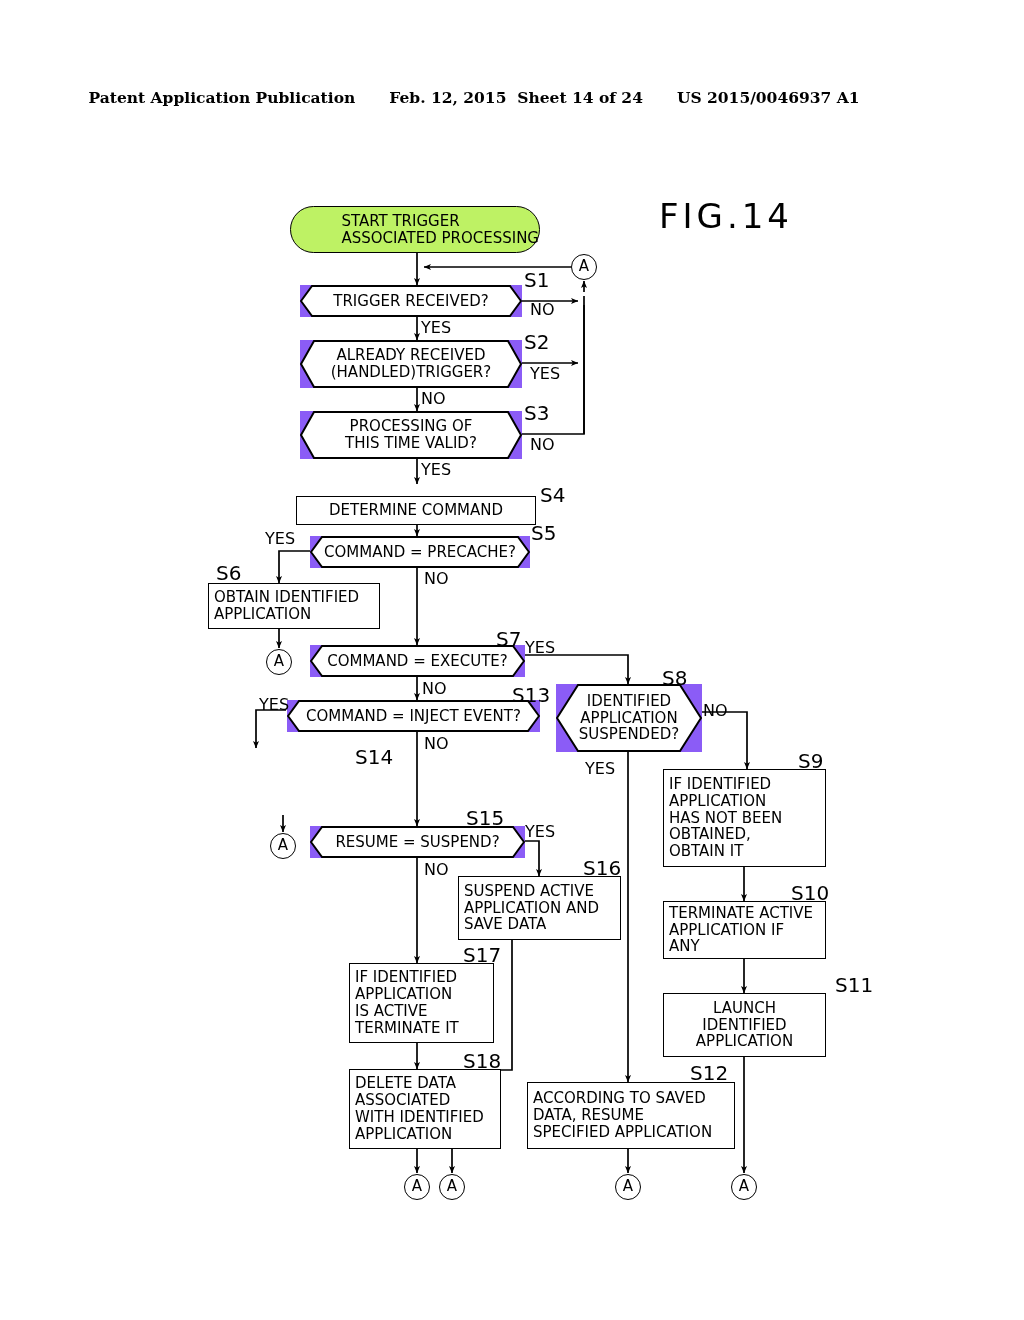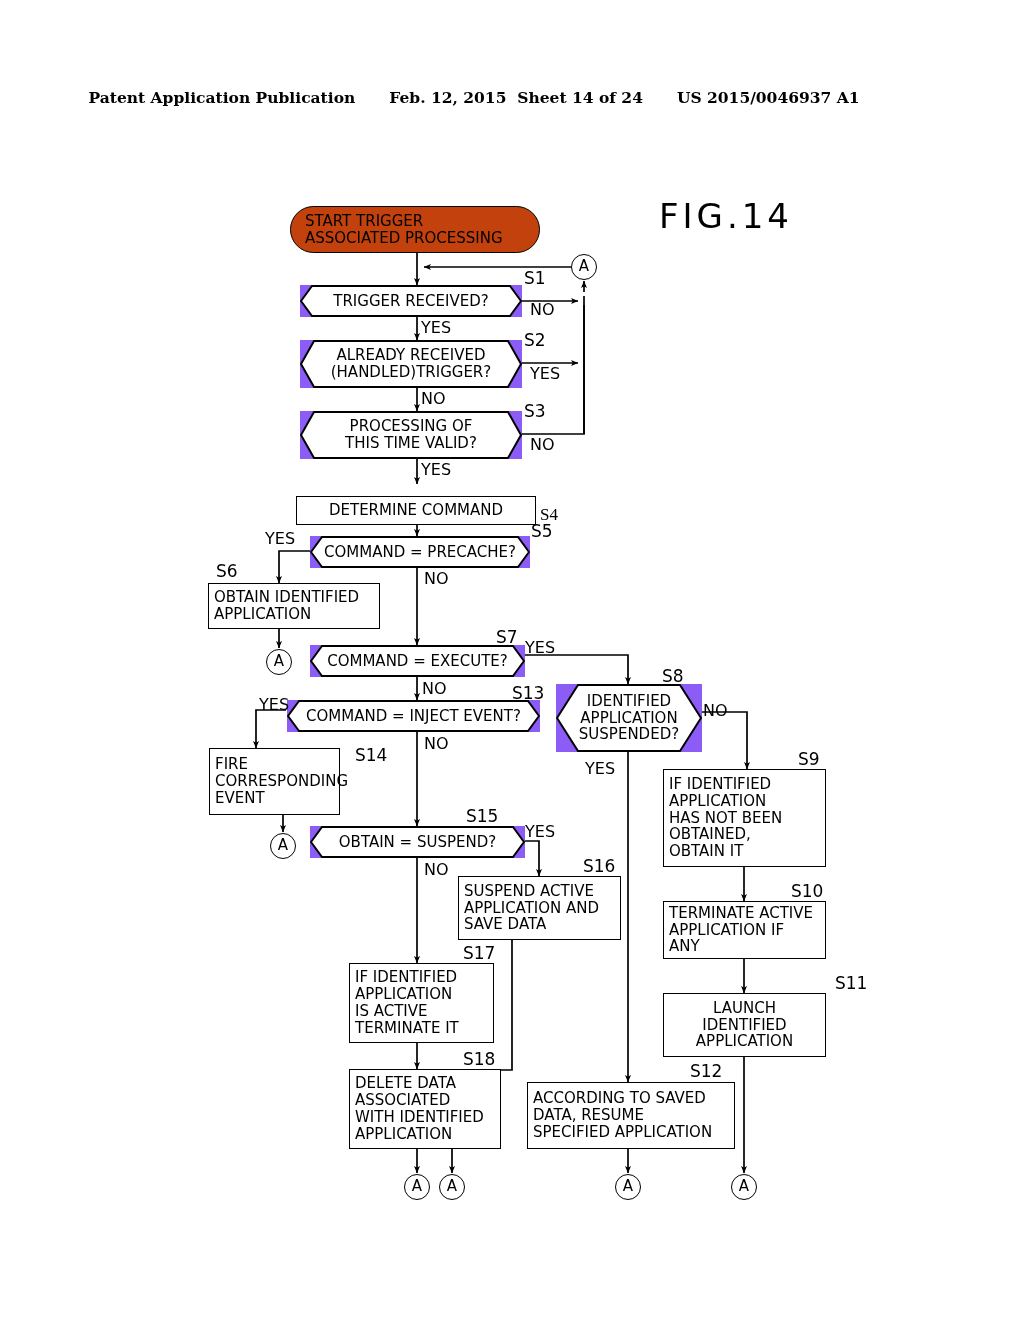--- a/index.html
+++ b/index.html
@@ -43,35 +43,35 @@
   .txt{font-size:15px;line-height:1.12;white-space:pre-line;}
   .txt.c{text-align:center;}
 
   
   .hex{background:#8b5cf6;display:flex;align-items:center;justify-content:center;}
   .hex .hexbg{position:absolute;inset:0;}
   .hex .txt{position:relative;z-index:2;text-align:center;}
 
   
   .term{
-    border:1.8px solid #000;border-radius:999px;background:#c2410c;
-    display:flex;align-items:center;padding-left:14px;
+    border:1.8px solid #000;border-radius:999px;background:#bef264;
+    display:flex;align-items:center;padding-left:14px;justify-content:flex-end;
   }
 
   
   .conn{
     border:1.8px solid #000;border-radius:50%;background:#fff;
     width:26px;height:26px;display:flex;align-items:center;justify-content:center;
     font-size:15px;line-height:1;
   }
   .conn span{position:relative;top:-1px;}
 
   
   .lbl{position:absolute;font-size:16px;white-space:nowrap;line-height:1;}
-  .step{position:absolute;font-size:17px;white-space:nowrap;line-height:1;}
+  .step{position:absolute;font-size:20px;white-space:nowrap;line-height:1;}
 </style>
 </head>
 <body>
 
 <div id="page">
 
   <div class="hdr">
     <span class="g1">Patent Application Publication</span><span class="g2"><span>Feb. 12, 2015</span>&nbsp;&nbsp;<span>Sheet 14 of 24</span></span><span>US 2015/0046937 A1</span>
   </div>
 
@@ -183,21 +183,21 @@
     <div class="txt c">PROCESSING OF
 THIS TIME VALID?</div>
   </div>
   <div class="step" style="left:524px;top:403px;">S3</div>
   <div class="lbl" style="left:530px;top:437px;">NO</div>
   <div class="lbl" style="left:421px;top:462px;">YES</div>
 
   <div class="node rect ctr" style="left:296px;top:496px;width:240px;height:29px;">
     <div class="txt c">DETERMINE COMMAND</div>
   </div>
-  <div class="step" style="left:540px;top:506px;font-family:Liberation Serif, serif;">S4</div>
+  <div class="step" style="left:540px;top:485px;">S4</div>
 
   <div class="node hex" style="left:310px;top:536px;width:220px;height:32px;">
     <svg class="hexbg" viewBox="0 0 220 32" preserveAspectRatio="none">
       <polygon points="12,1 208,1 219,16 208,31 12,31 1,16" fill="#fff" stroke="#000" stroke-width="2" vector-effect="non-scaling-stroke"></polygon>
     </svg>
     <div class="txt c">COMMAND = PRECACHE?</div>
   </div>
   <div class="step" style="left:531px;top:523px;">S5</div>
   <div class="lbl" style="left:265px;top:531px;">YES</div>
   <div class="lbl" style="left:424px;top:571px;">NO</div>
@@ -263,32 +263,27 @@
   <div class="node hex" style="left:287px;top:700px;width:253px;height:32px;">
     <svg class="hexbg" viewBox="0 0 253 32" preserveAspectRatio="none">
       <polygon points="12,1 241,1 252,16 241,31 12,31 1,16" fill="#fff" stroke="#000" stroke-width="2" vector-effect="non-scaling-stroke"></polygon>
     </svg>
     <div class="txt c">COMMAND = INJECT EVENT?</div>
   </div>
   <div class="step" style="left:512px;top:685px;">S13</div>
   <div class="lbl" style="left:259px;top:697px;">YES</div>
   <div class="lbl" style="left:424px;top:736px;">NO</div>
 
-  <div class="node rect" style="left:209px;top:748px;width:131px;height:67px;">
-    <div class="txt">FIRE
-CORRESPONDING
-EVENT</div>
-  </div>
   <div class="step" style="left:355px;top:747px;">S14</div>
 
   <div class="node hex" style="left:310px;top:826px;width:215px;height:32px;">
     <svg class="hexbg" viewBox="0 0 215 32" preserveAspectRatio="none">
       <polygon points="12,1 203,1 214,16 203,31 12,31 1,16" fill="#fff" stroke="#000" stroke-width="2" vector-effect="non-scaling-stroke"></polygon>
     </svg>
-    <div class="txt c">OBTAIN = SUSPEND?</div>
+    <div class="txt c">RESUME = SUSPEND?</div>
   </div>
   <div class="step" style="left:466px;top:808px;">S15</div>
   <div class="lbl" style="left:525px;top:824px;">YES</div>
   <div class="lbl" style="left:424px;top:862px;">NO</div>
 
   <div class="node rect" style="left:458px;top:876px;width:163px;height:64px;">
     <div class="txt">SUSPEND ACTIVE
 APPLICATION AND
 SAVE DATA</div>
   </div>

